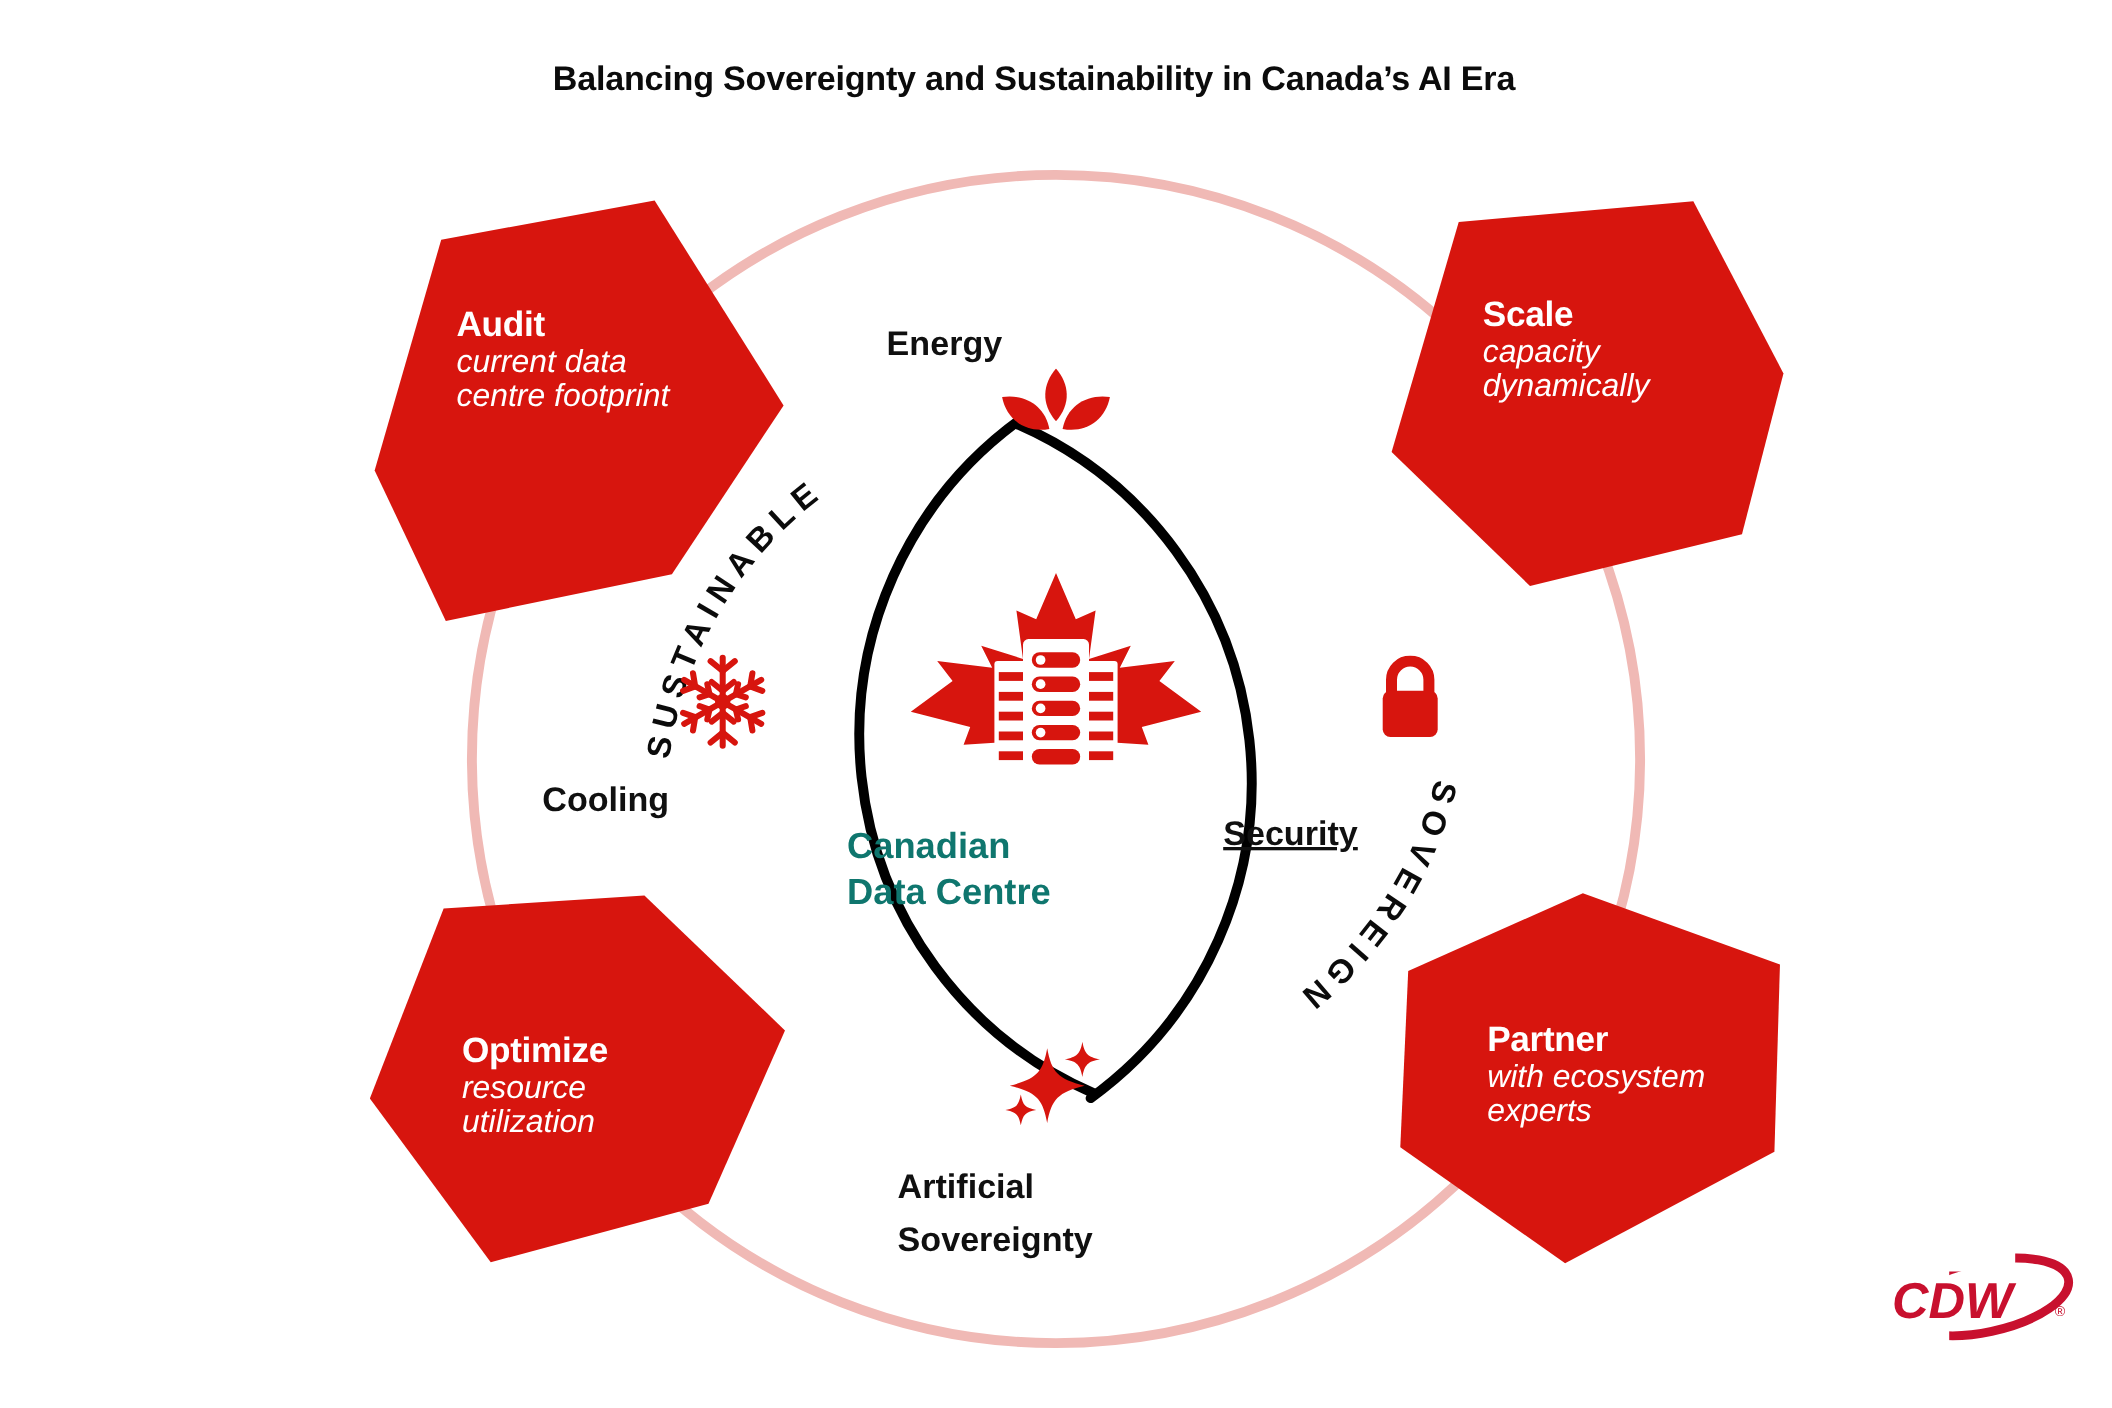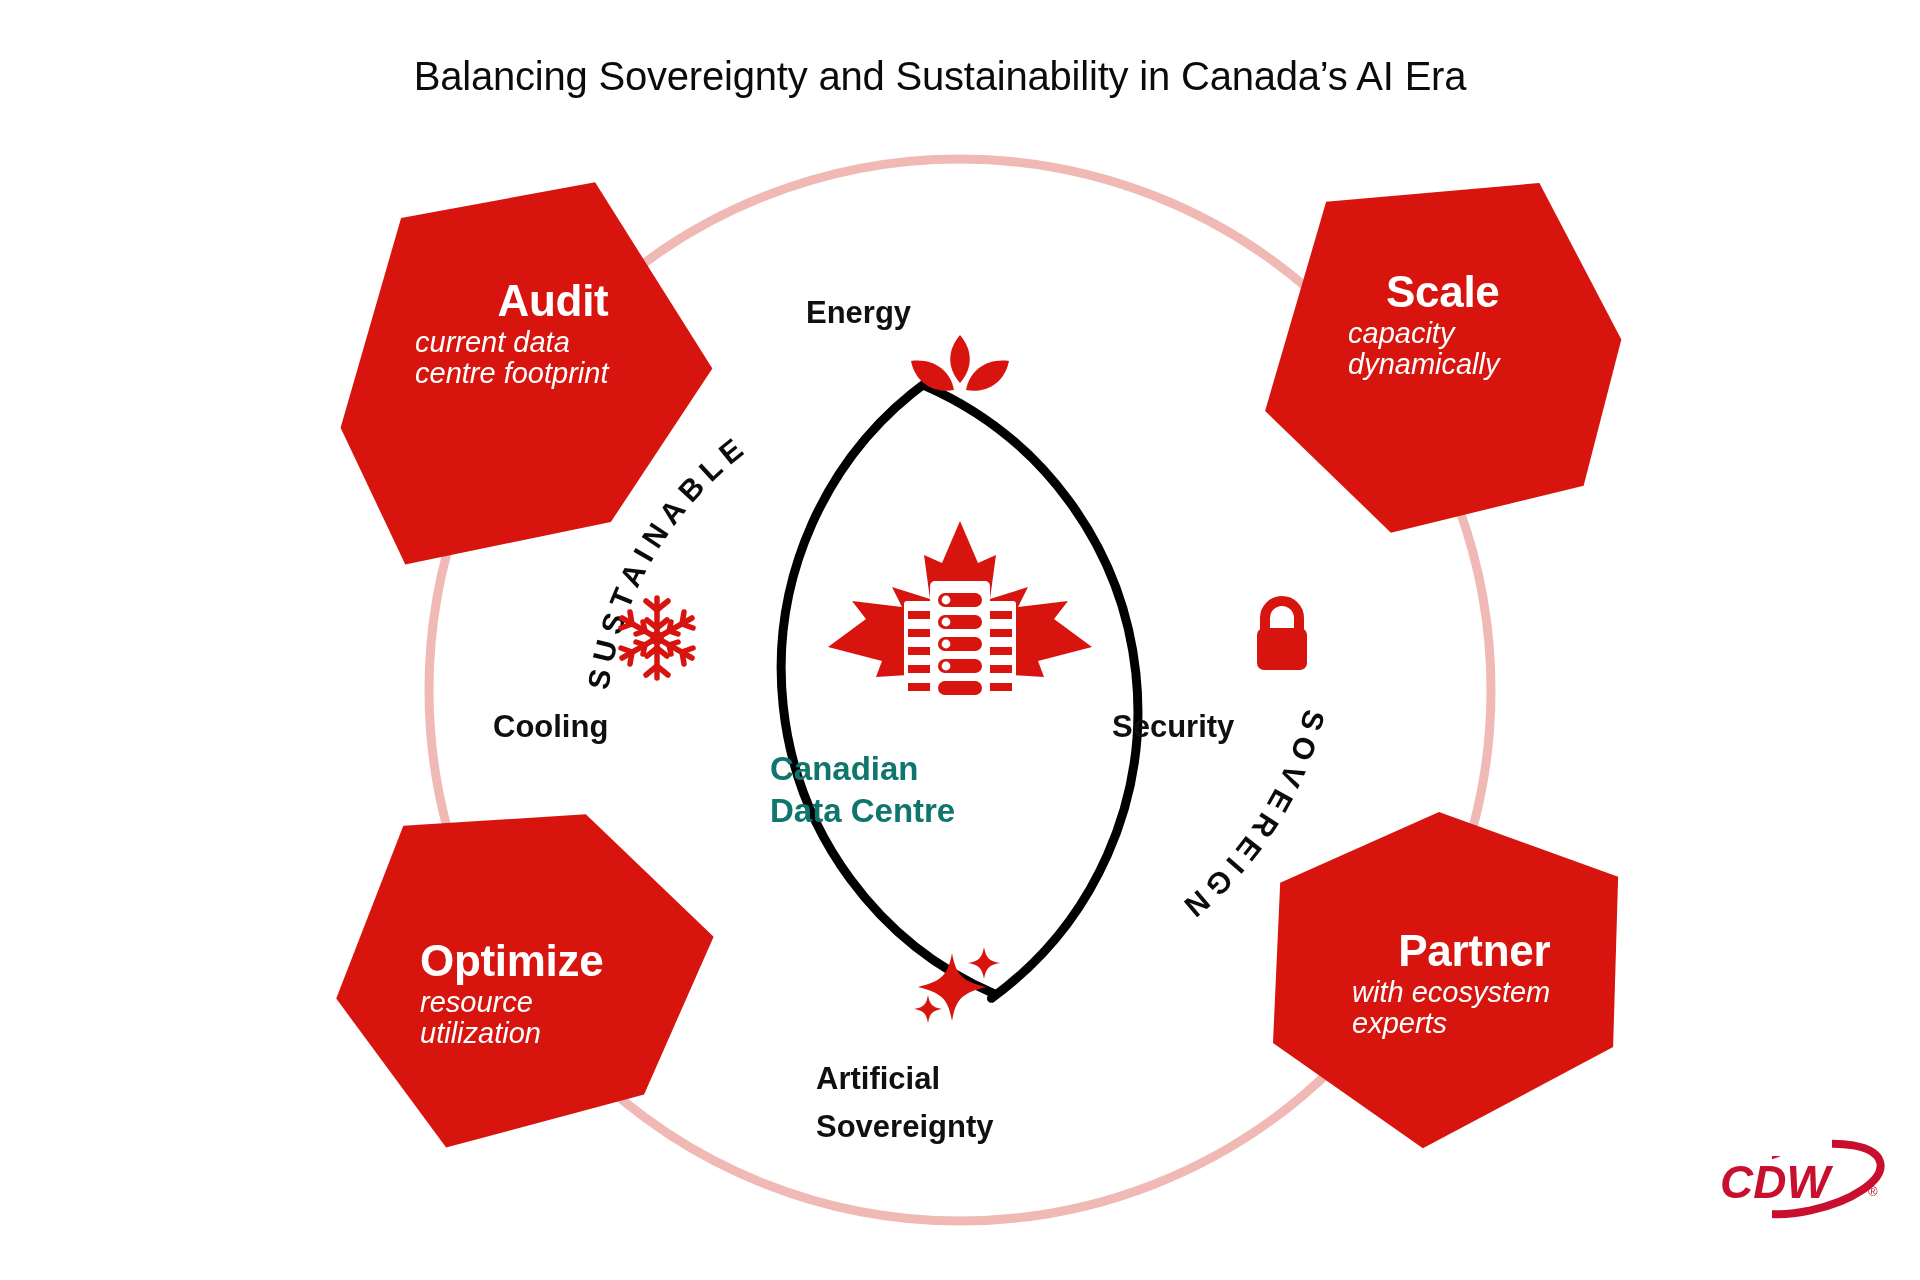--- a/index.html
+++ b/index.html
@@ -16,22 +16,22 @@
     color: #111111;
   }
 
   
   .title {
     position: absolute;
     top: 54px;
     left: 0;
     width: 1880px;
     text-align: center;
-    font-size: 40px;
-    font-weight: normal;
+    font-size: 31px;
+    font-weight: bold;
     letter-spacing: -0.2px;
     color: #0b0b0b;
     font-family: "Liberation Sans", "DejaVu Sans", sans-serif;
   }
 
   
   .stage {
     position: absolute;
     left: 0;
     top: 0;
@@ -47,25 +47,24 @@
     overflow: visible;
   }
 
   
   .card {
     position: absolute;
     color: #ffffff;
     line-height: 1.08;
   }
   .card .head {
-    font-size: 44px;
+    font-size: 32px;
     font-weight: bold;
     letter-spacing: -0.3px;
     white-space: nowrap;
-    text-align: right;
   }
   .card .sub {
     font-size: 29px;
     font-weight: normal;
     margin-top: 2px;
     white-space: nowrap;
     font-style: italic;
   }
   .card .sub span { display: block; }
 
@@ -79,21 +78,21 @@
     position: absolute;
     font-size: 31px;
     font-weight: bold;
     color: #101010;
     text-align: left;
     line-height: 1.28;
     white-space: nowrap;
   }
   .label-energy   { left: 806px; top: 293px; width: 220px; }
   .label-cooling  { left: 493px; top: 707px; width: 240px; }
-  .label-security { left: 1112px; top: 707px; width: 240px; }
+  .label-security { left: 1112px; top: 738px; width: 240px; text-decoration: underline; }
   .label-ai       { left: 816px; top: 1055px; width: 240px; white-space: normal; line-height: 1.55; }
 
   
   .centre-label {
     position: absolute;
     left: 770px;
     top: 748px;
     width: 380px;
     text-align: left;
     font-size: 33px;

